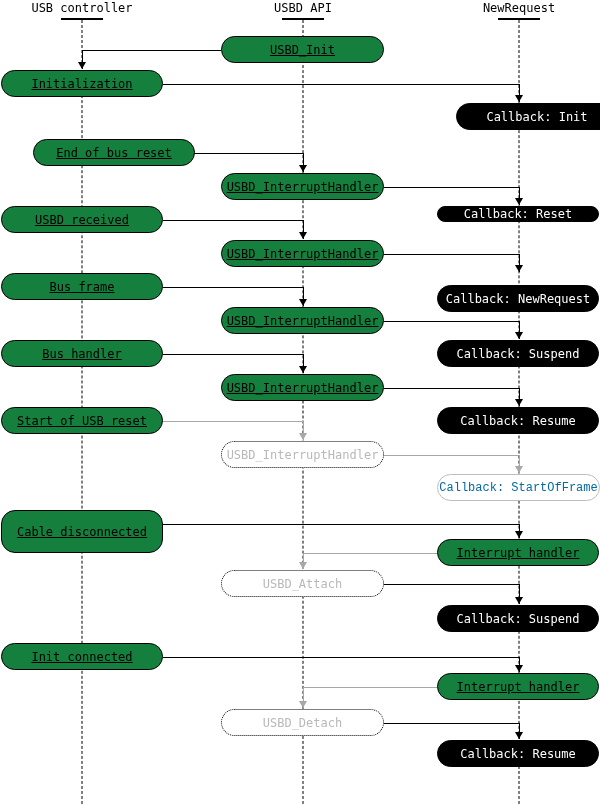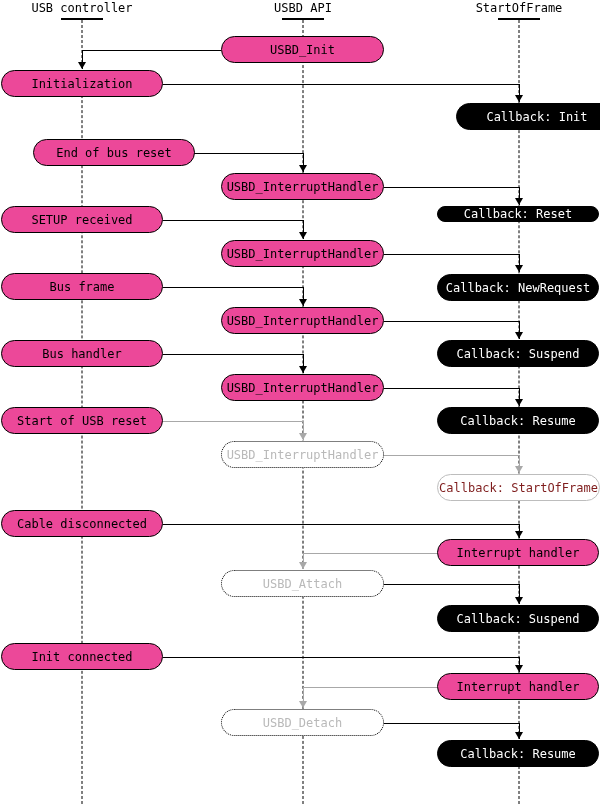--- a/index.html
+++ b/index.html
@@ -49,38 +49,40 @@
     display: flex;
     align-items: center;
     justify-content: center;
     font-size: 12px;
     white-space: nowrap;
     border-radius: 14px;
     line-height: 1;
     overflow: hidden;
   }
   .node.plain {
-    background: #ec4899;
+    background: #15803d;
     border: 1px solid #000000;
     color: #000000;
+    text-decoration: underline;
   }
   .node.filled {
     background: #000000;
     border: 1px solid #000000;
     color: #ffffff;
   }
   .node.ghost-dotted {
     background: #ffffff;
     border: 1px dotted #000000;
     color: #b9b9b9;
   }
   .node.ghost-solid {
     background: #ffffff;
     border: 1px solid #bdbdbd;
-    color: #7f1d1d;
+    color: #0369a1;
+    font-family: Liberation Mono, monospace;
   }
 
   
   .seg-h {
     position: absolute;
     height: 0;
     border-top: 1px solid #000000;
   }
   .seg-v {
     position: absolute;
@@ -105,21 +107,21 @@
 <body>
 
 <div id="canvas">
   <div id="lifelines-layer">
       <div class="lifeline-label" style="left: 82px; top: 1px;">USB controller</div>
       <div class="lifeline-underline" style="left: 82px; top: 18px; width: 42px;"></div>
       <div class="lifeline-dash" style="left: 82px; top: 20px; height: 784px;"></div>
       <div class="lifeline-label" style="left: 303px; top: 1px;">USBD API</div>
       <div class="lifeline-underline" style="left: 303px; top: 18px; width: 42px;"></div>
       <div class="lifeline-dash" style="left: 303px; top: 20px; height: 784px;"></div>
-      <div class="lifeline-label" style="left: 519px; top: 1px;">StartOfFrame</div>
+      <div class="lifeline-label" style="left: 519px; top: 1px;">NewRequest</div>
       <div class="lifeline-underline" style="left: 519px; top: 18px; width: 42px;"></div>
       <div class="lifeline-dash" style="left: 519px; top: 20px; height: 784px;"></div>
     </div>
   <div id="connectors-layer">
       <div class="seg-h" style="left: 82px; top: 50px; width: 139px;"></div>
       <div class="seg-v" style="left: 82px; top: 50px; height: 19px;"></div>
       <div class="arrowhead" style="left: 82px; top: 62px;"></div>
       <div class="seg-h" style="left: 163px; top: 84px; width: 356px;"></div>
       <div class="seg-v" style="left: 519px; top: 84px; height: 18px;"></div>
       <div class="arrowhead" style="left: 519px; top: 95px;"></div>
@@ -185,26 +187,26 @@
       <div class="node plain" style="left: 1px; top: 139px; width: 162px; height: 27px; margin-left: 32px;">
         <span>End of bus reset</span>
       </div>
       <div class="node plain" style="left: 221px; top: 173px; width: 163px; height: 27px;">
         <span>USBD_InterruptHandler</span>
       </div>
       <div class="node filled" style="left: 437px; top: 206px; width: 162px; height: 16px;">
         <span>Callback: Reset</span>
       </div>
       <div class="node plain" style="left: 1px; top: 206px; width: 162px; height: 27px;">
-        <span>SETUP received</span>
+        <span>USBD received</span>
       </div>
       <div class="node plain" style="left: 221px; top: 240px; width: 163px; height: 27px;">
         <span>USBD_InterruptHandler</span>
       </div>
-      <div class="node filled" style="left: 437px; top: 274px; width: 162px; height: 27px;">
+      <div class="node filled" style="left: 437px; top: 285px; width: 162px; height: 27px;">
         <span>Callback: NewRequest</span>
       </div>
       <div class="node plain" style="left: 1px; top: 273px; width: 162px; height: 27px;">
         <span>Bus frame</span>
       </div>
       <div class="node plain" style="left: 221px; top: 307px; width: 163px; height: 27px;">
         <span>USBD_InterruptHandler</span>
       </div>
       <div class="node filled" style="left: 437px; top: 340px; width: 162px; height: 27px;">
         <span>Callback: Suspend</span>
@@ -220,21 +222,21 @@
       </div>
       <div class="node plain" style="left: 1px; top: 407px; width: 162px; height: 27px;">
         <span>Start of USB reset</span>
       </div>
       <div class="node ghost-dotted" style="left: 221px; top: 441px; width: 163px; height: 27px;">
         <span>USBD_InterruptHandler</span>
       </div>
       <div class="node ghost-solid" style="left: 437px; top: 474px; width: 163px; height: 27px;">
         <span>Callback: StartOfFrame</span>
       </div>
-      <div class="node plain" style="left: 1px; top: 510px; width: 162px; height: 27px;">
+      <div class="node plain" style="left: 1px; top: 510px; width: 162px; height: 43px;">
         <span>Cable disconnected</span>
       </div>
       <div class="node plain" style="left: 437px; top: 539px; width: 162px; height: 27px;">
         <span>Interrupt handler</span>
       </div>
       <div class="node ghost-dotted" style="left: 221px; top: 570px; width: 163px; height: 27px;">
         <span>USBD_Attach</span>
       </div>
       <div class="node filled" style="left: 437px; top: 605px; width: 162px; height: 27px;">
         <span>Callback: Suspend</span>

